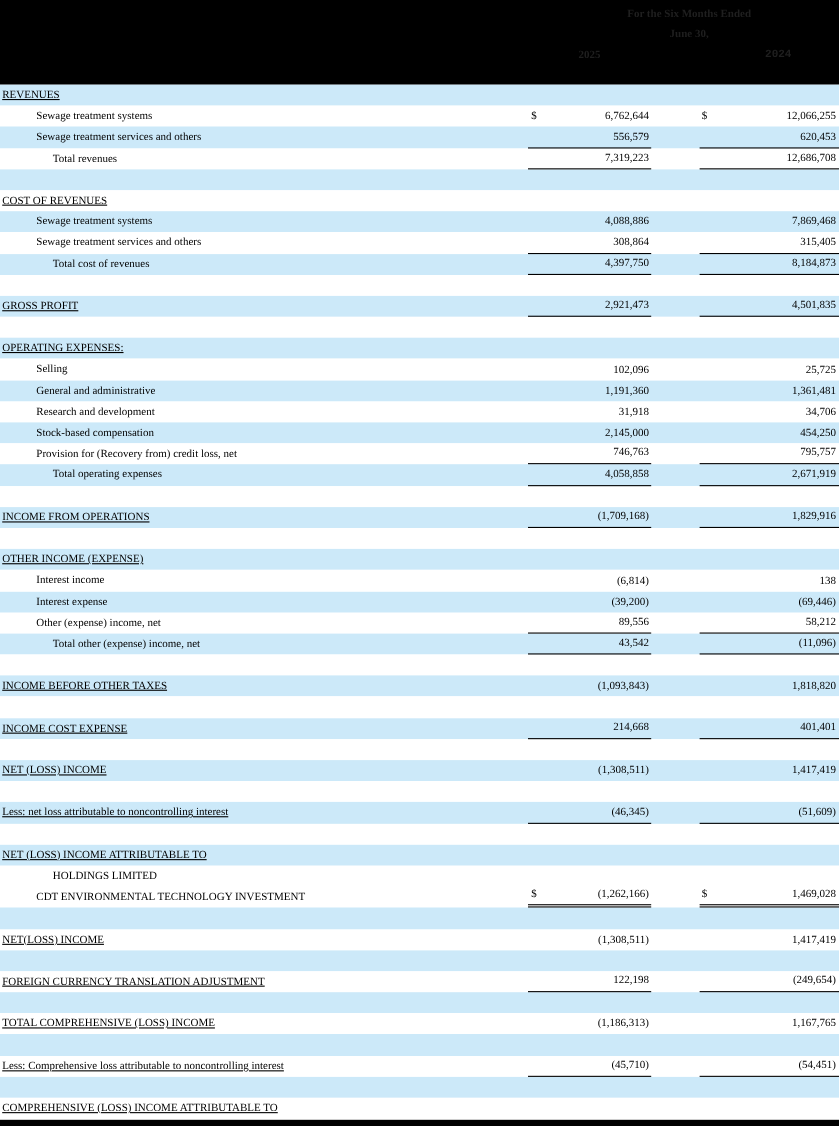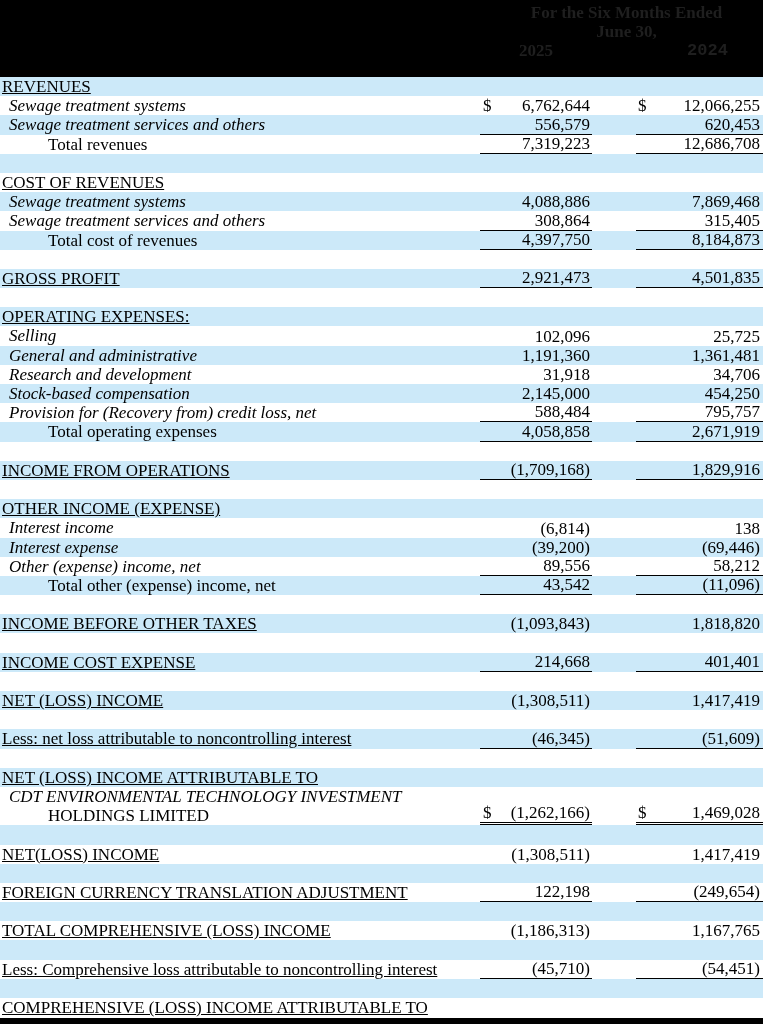--- a/index.html
+++ b/index.html
@@ -2,21 +2,21 @@
 <html style="--stripe-blue: #cce9f9; --header-bg: #000000; --header-text: #1f1f1f;"><head>
 <meta charset="utf-8">
 <style>
   * { margin: 0; padding: 0; box-sizing: border-box; }
   html, body { background: #ffffff; }
   .page {
     width: 763px; height: 1024px;
     position: relative;
     background: #ffffff;
     font-family: "Liberation Serif", "DejaVu Serif", serif;
-    font-size: 17px;
+    font-size: 10px;
     color: #000000;
     overflow: hidden;
   }
   
   .header {
     height: 77px;
     background: var(--header-bg, #000000);
     position: relative;
     color: var(--header-text, #1f1f1f);
     font-weight: bold;
@@ -29,21 +29,21 @@
   .year1 { left: 480px; width: 112px; }
   .year2 { left: 652px; width: 111px; font-family: Liberation Mono, monospace; }
   
   .rows { position: absolute; top: 77px; left: 0; width: 763px; }
   .row { display: flex; height: 19.2px; }
   .row.tall { height: 38.4px; }
   .bg-blue  { background: var(--stripe-blue, #cce9f9); }
   .bg-white { background: #ffffff; }
   .cell.label { flex: 1 1 auto; line-height: 19.2px; white-space: nowrap; }
   .ind0 { padding-left: 2px; text-decoration: underline; }
-  .ind1 { padding-left: 9px; font-style: italic; }
+  .ind1 { padding-left: 33px; }
   .ind2 { padding-left: 48px; }
   .lline { line-height: 19.2px; white-space: nowrap; }
   .cell.val {
     display: flex; justify-content: space-between; align-items: flex-end;
     line-height: 18px;
   }
   .v1 { width: 112px; padding-right: 2px; }
   .gap { width: 44px; }
   .v2 { width: 127px; padding-right: 3px; }
   .cur1 { padding-left: 3px; }
@@ -201,21 +201,21 @@
           <span class="num">2,145,000</span>
         </div>
         <div class="gap"></div>
         <div class="cell val v2">
           <span class="num">454,250</span>
         </div>
       </div>
       <div class="row bg-white">
         <div class="cell label ind1">Provision for (Recovery from) credit loss, net</div>
         <div class="cell val v1 rule1">
-          <span class="num">588,484</span>
+          <span class="num">746,763</span>
         </div>
         <div class="gap"></div>
         <div class="cell val v2 rule1">
           <span class="num">795,757</span>
         </div>
       </div>
       <div class="row bg-blue">
         <div class="cell label ind2">Total operating expenses</div>
         <div class="cell val v1 rule1">
           <span class="num">4,058,858</span>
@@ -329,22 +329,22 @@
       </div>
       <div class="row bg-white"></div>
       <div class="row bg-blue">
         <div class="cell label ind0">NET (LOSS) INCOME ATTRIBUTABLE TO</div>
         <div class="cell val v1"></div>
         <div class="gap"></div>
         <div class="cell val v2"></div>
       </div>
       <div class="row bg-white tall">
         <div class="cell label">
+          <div class="lline ind2">HOLDINGS LIMITED</div>
           <div class="lline ind1">CDT ENVIRONMENTAL TECHNOLOGY INVESTMENT</div>
-          <div class="lline ind2">HOLDINGS LIMITED</div>
         </div>
         <div class="cell val v1 rule2">
           <span class="cur cur1">$</span>
           <span class="num">(1,262,166)</span>
         </div>
         <div class="gap"></div>
         <div class="cell val v2 rule2">
           <span class="cur cur2">$</span>
           <span class="num">1,469,028</span>
         </div>

